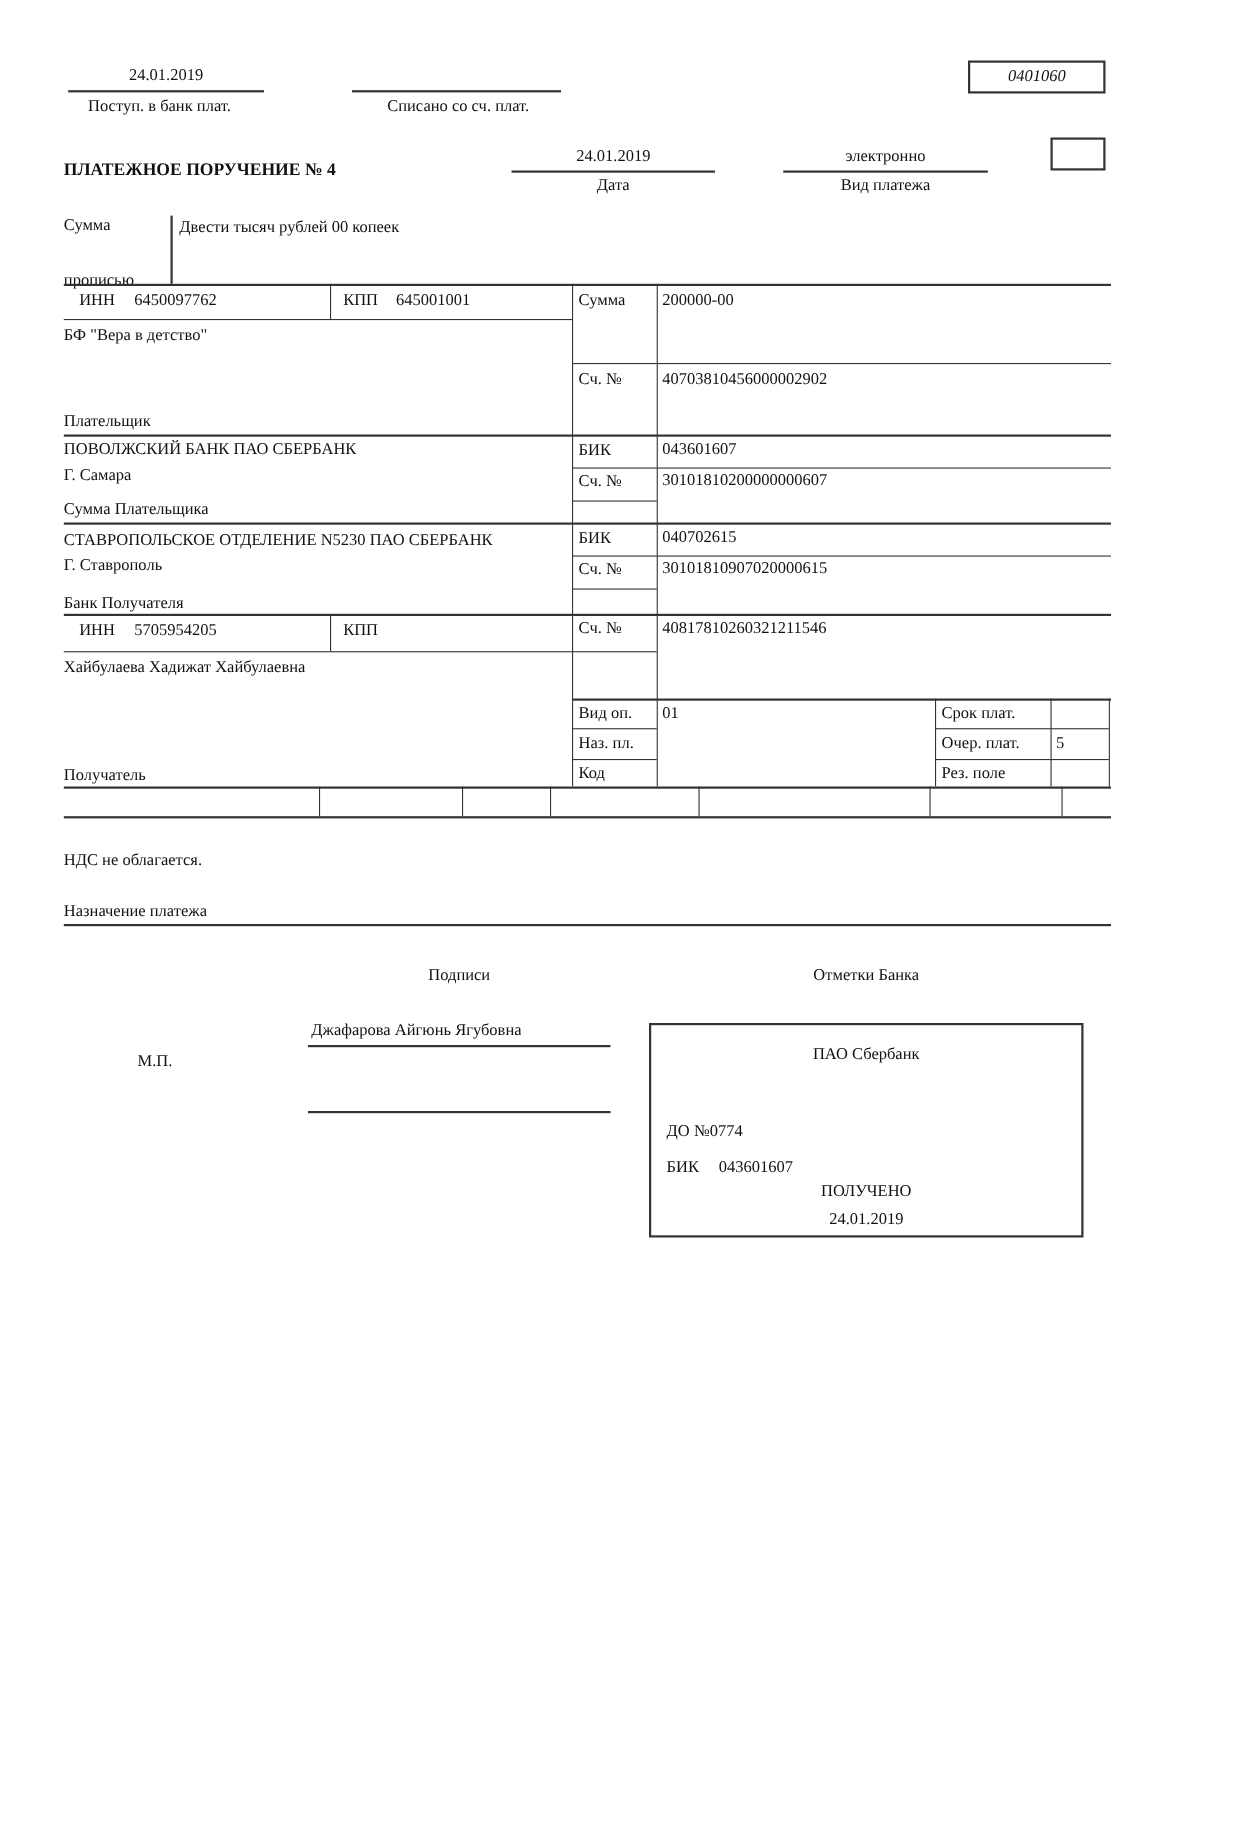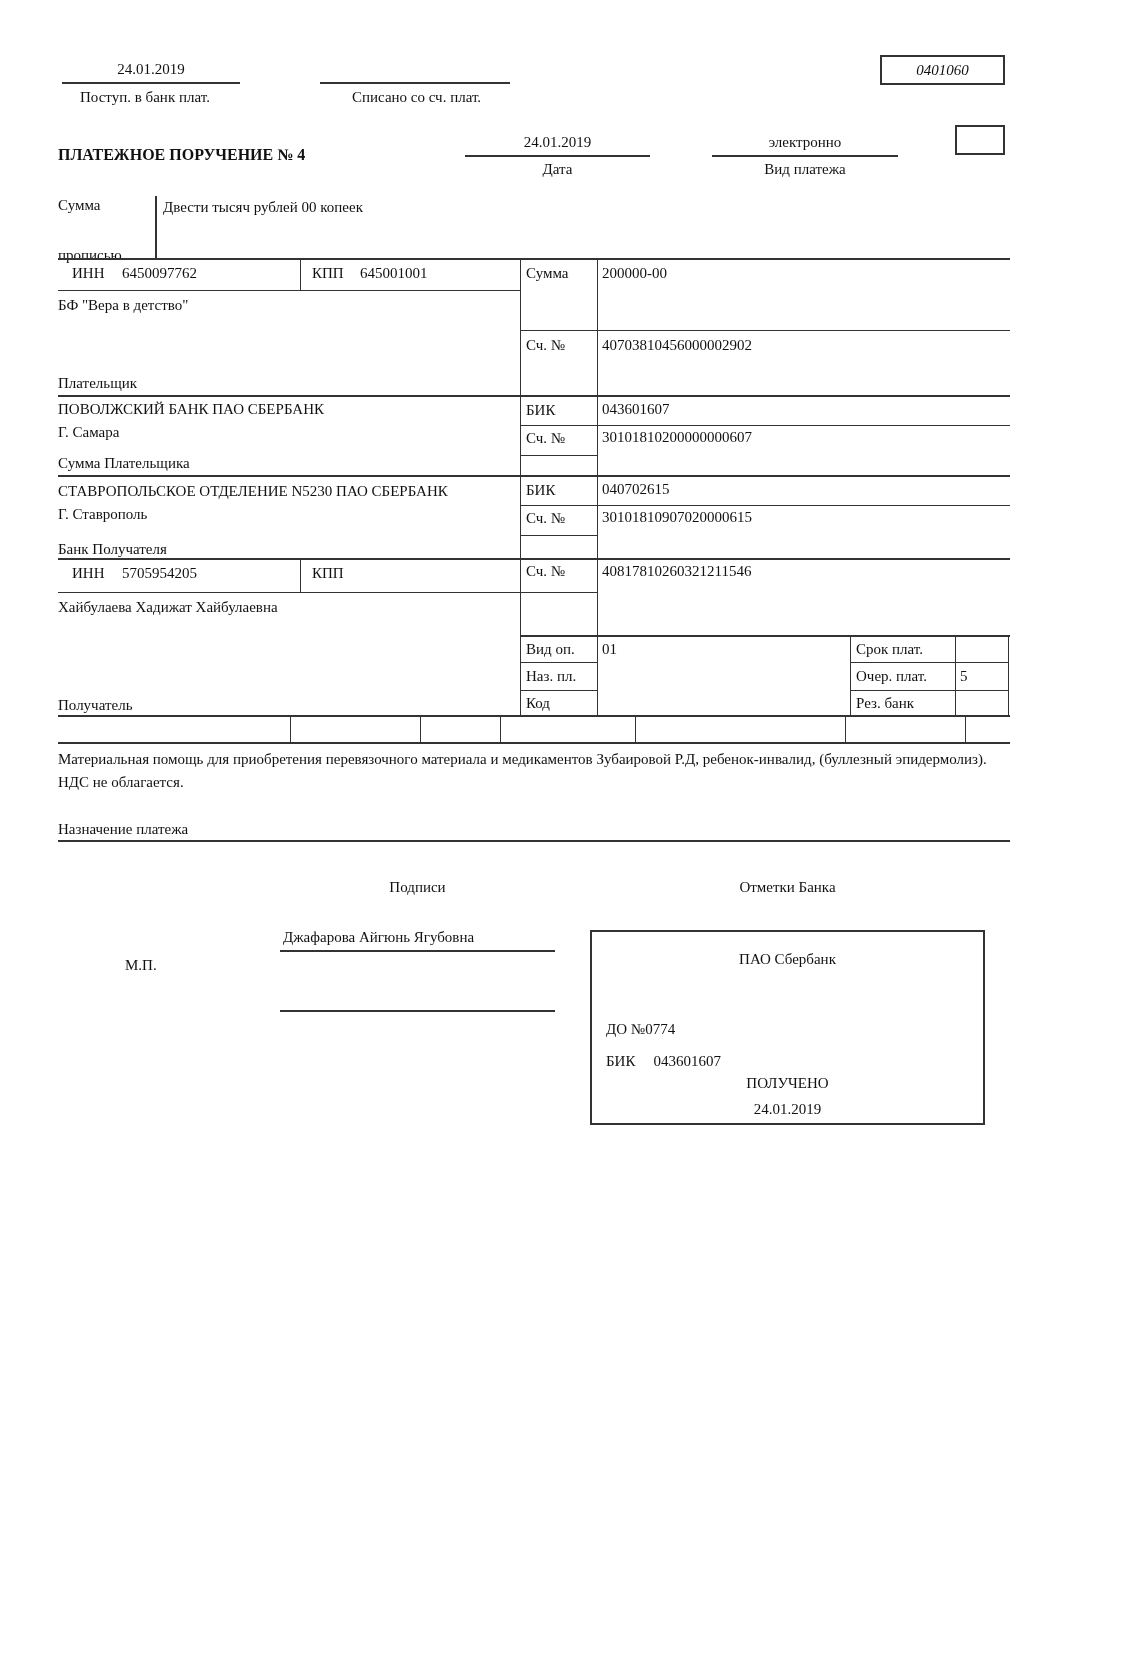--- a/index.html
+++ b/index.html
@@ -122,24 +122,23 @@
   <div class="abs" style="left:58px;top:598px;">Хайбулаева Хадижат Хайбулаевна</div>
 
   <div class="abs" style="left:526px;top:640px;">Вид оп.</div>
   <div class="abs" style="left:602px;top:640px;">01</div>
   <div class="abs" style="left:856px;top:640px;">Срок плат.</div>
   <div class="abs" style="left:960px;top:640px;"></div>
   <div class="abs" style="left:526px;top:667px;">Наз. пл.</div>
   <div class="abs" style="left:856px;top:667px;">Очер. плат.</div>
   <div class="abs" style="left:960px;top:667px;">5</div>
   <div class="abs" style="left:526px;top:694px;">Код</div>
-  <div class="abs" style="left:856px;top:694px;">Рез. банк</div>
+  <div class="abs" style="left:856px;top:694px;">Рез. поле</div>
   <div class="abs" style="left:58px;top:696px;">Получатель</div>
 
-  <div class="abs" style="left:58px;top:750px;width:952px;">Материальная помощь для приобретения перевязочного материала и медикаментов Зубаировой Р.Д, ребенок-инвалид, (буллезный эпидермолиз).</div>
   <div class="abs" style="left:58px;top:773px;">НДС не облагается.</div>
   <div class="abs" style="left:58px;top:820px;">Назначение платежа</div>
 
   <div class="abs ctr" style="left:280px;top:878px;width:275px;">Подписи</div>
   <div class="abs ctr" style="left:590px;top:878px;width:395px;">Отметки Банка</div>
 
   <div class="abs" style="left:283px;top:928px;">Джафарова Айгюнь Ягубовна</div>
   <div class="ln" style="left:280px;top:950px;width:275px;height:2px;"></div>
   <div class="abs" style="left:125px;top:956px;">М.П.</div>
   <div class="ln" style="left:280px;top:1010px;width:275px;height:2px;"></div>

